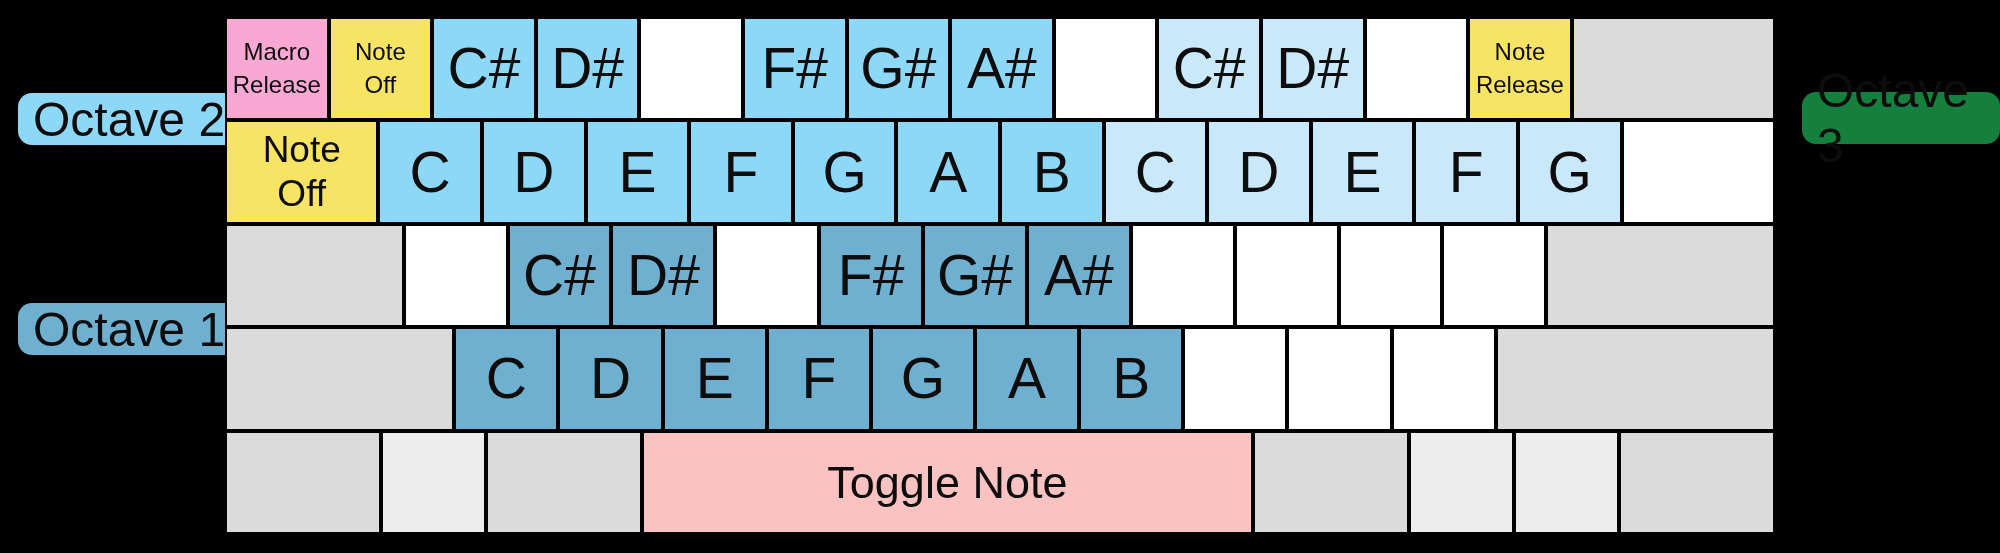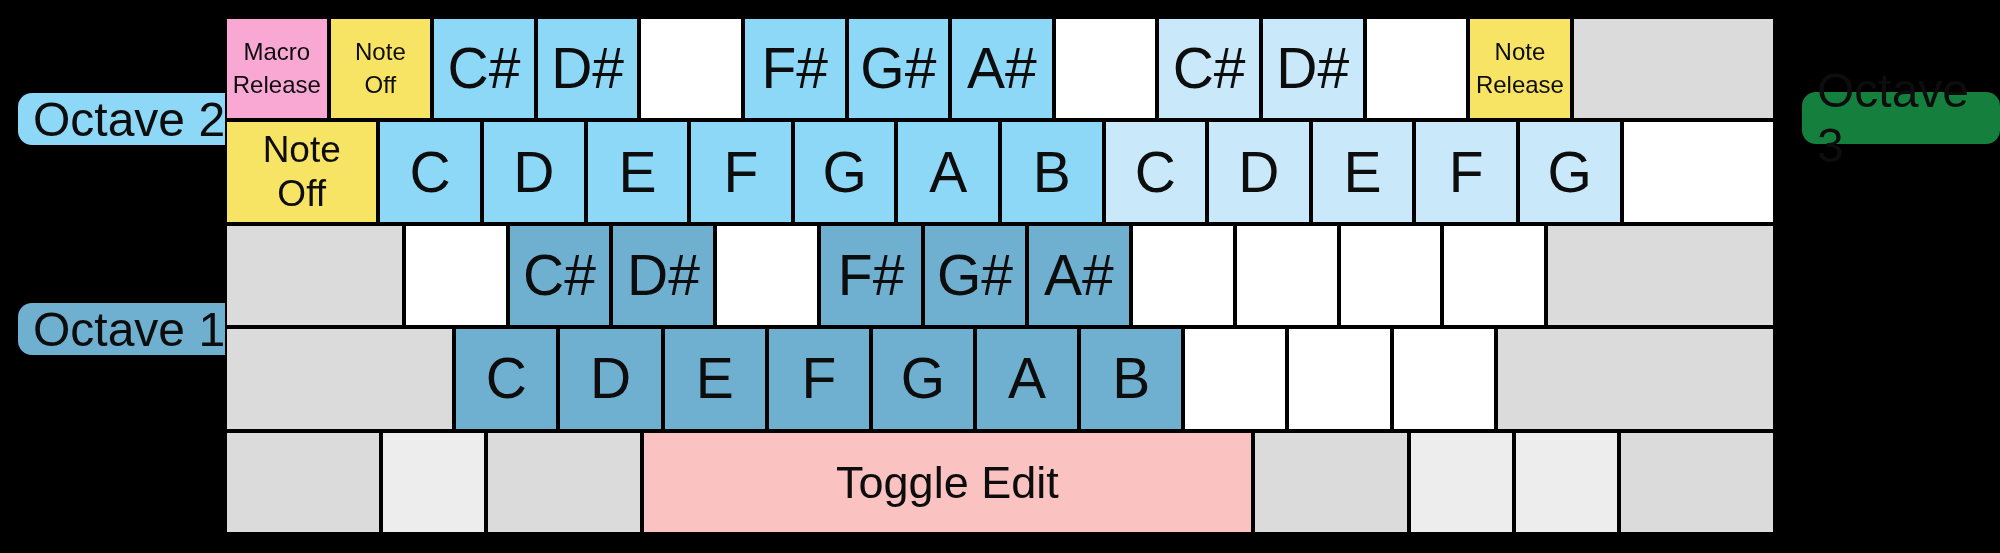--- a/index.html
+++ b/index.html
@@ -252,21 +252,21 @@
         <div class="key size-lg" style="flex-grow: 1.5; background: rgb(219, 219, 219);">
           <span class="key-label"></span>
         </div>
         <div class="key size-lg" style="flex-grow: 1; background: rgb(237, 237, 237);">
           <span class="key-label"></span>
         </div>
         <div class="key size-lg" style="flex-grow: 1.5; background: rgb(219, 219, 219);">
           <span class="key-label"></span>
         </div>
         <div class="key size-xl" style="flex-grow: 6; background: rgb(251, 194, 194);">
-          <span class="key-label">Toggle Edit</span>
+          <span class="key-label">Toggle Note</span>
         </div>
         <div class="key size-lg" style="flex-grow: 1.5; background: rgb(219, 219, 219);">
           <span class="key-label"></span>
         </div>
         <div class="key size-lg" style="flex-grow: 1; background: rgb(237, 237, 237);">
           <span class="key-label"></span>
         </div>
         <div class="key size-lg" style="flex-grow: 1; background: rgb(237, 237, 237);">
           <span class="key-label"></span>
         </div>

